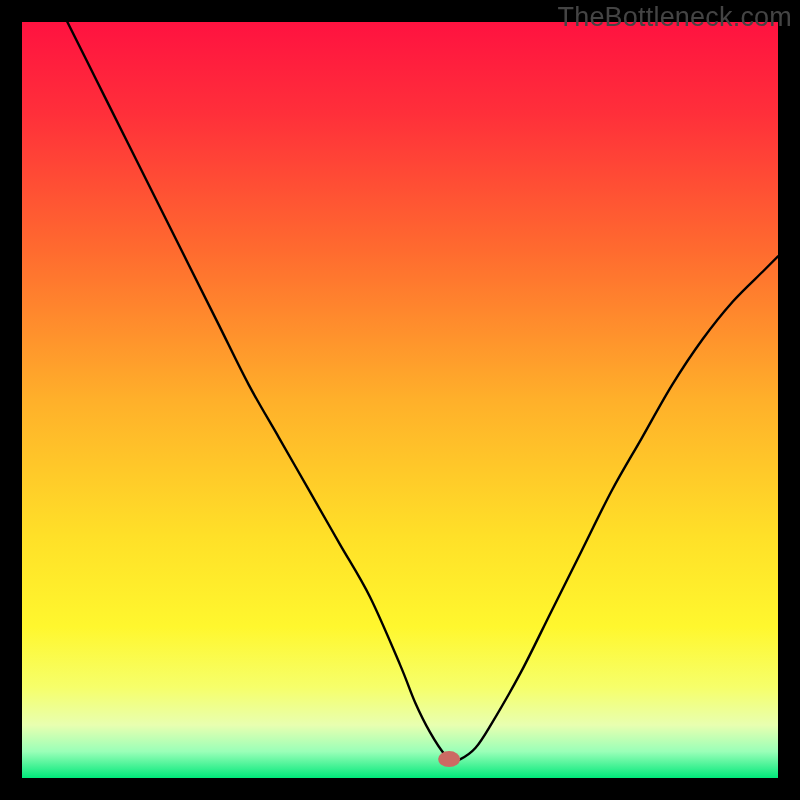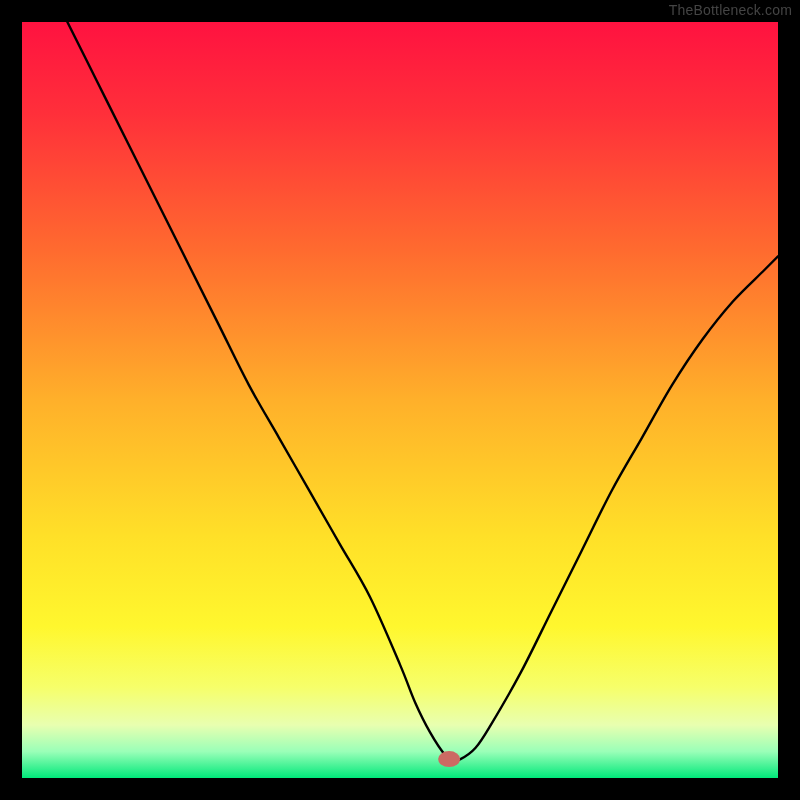--- a/index.html
+++ b/index.html
@@ -15,21 +15,21 @@
     position: relative;
     width: 800px;
     height: 800px;
     background: #000;
   }
   .watermark {
     position: absolute;
     top: 2px;
     right: 8px;
     color: #444;
-    font-size: 14px;
+    font-size: 27px;
     font-weight: 500;
     letter-spacing: 0.2px;
     z-index: 10;
     user-select: none;
   }
   .plot {
     position: absolute;
     left: 22px;
     top: 22px;
     width: 756px;

